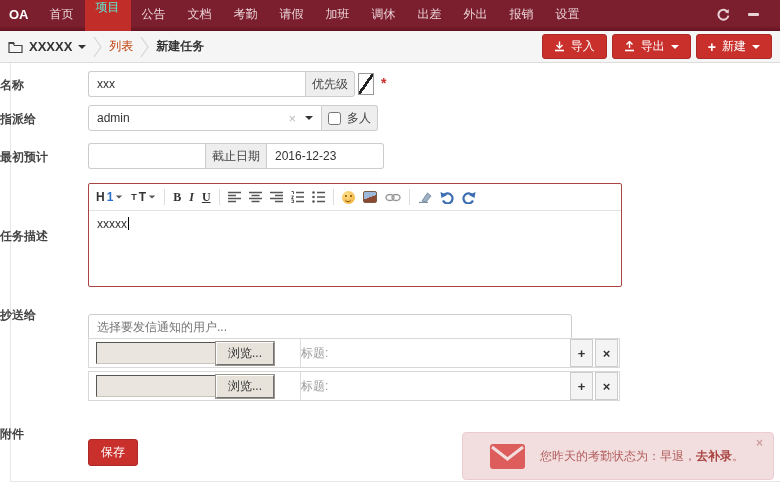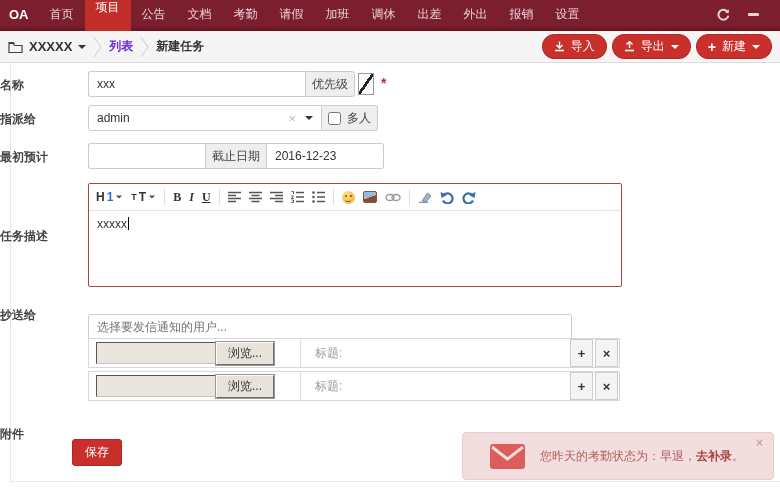--- a/index.html
+++ b/index.html
@@ -11,39 +11,39 @@
 
   
   .navbar {
     position:absolute; top:0; left:0; right:0; height:31px;
     background:linear-gradient(#7b1e2e 0%, #7b1e2e 84%, #63121f 100%);
     display:flex; align-items:stretch;
   }
   .brand { display:flex; align-items:center; padding:0 10px 3px 9px; color:#fff; font-weight:bold; font-size:13px; cursor:pointer; }
   .nav-items { display:flex; list-style:none; align-items:stretch; }
   .nav-item { display:flex; align-items:center; padding:0 11px 3px; color:#e9d2d6; cursor:pointer; }
-  .nav-item.active { background:#c12e2a; color:#ffffff; padding-bottom:16px; }
+  .nav-item.active { background:#c12e2a; color:#5eead4; padding-bottom:16px; }
   .nav-right { margin-left:auto; display:flex; align-items:center; gap:16px; padding:0 20px 3px 0; }
   .nav-ico { width:14px; height:14px; display:flex; align-items:center; justify-content:center; cursor:pointer; }
   .minus-bar { width:11px; height:3px; background:#e9d2d6; border-radius:1px; }
 
   
   .subbar {
     position:absolute; top:31px; left:0; right:0; height:32px;
     background:#f5f5f5; border-bottom:1px solid #dcdcdc;
     display:flex; align-items:center; padding:0 8px;
   }
   .crumb { display:flex; align-items:center; gap:7px; }
   .crumb-project { display:flex; align-items:center; gap:6px; font-weight:bold; font-size:13px; color:#333; cursor:pointer; }
   .caret-dn { width:0; height:0; border-left:4px solid transparent; border-right:4px solid transparent; border-top:4px solid currentColor; display:inline-block; }
-  .crumb-list { color:#6d28d9; cursor:pointer;font-weight:bold; }
+  .crumb-list { color:#c2410c; cursor:pointer; }
   .crumb-current { font-weight:bold; color:#333; }
   .sub-actions { margin-left:auto; display:flex; gap:5px; }
   .btn-red {
-    height:25px; background:#c9302c; border:1px solid #ac2925; border-radius:12px;
+    height:25px; background:#c9302c; border:1px solid #ac2925; border-radius:3px;
     color:#fff; font-size:12px; display:flex; align-items:center; gap:6px; padding:0 11px; cursor:pointer;
   }
   .btn-red .caret-dn { border-top-color:#fff; }
 
   
   .content { position:absolute; top:63px; left:0; right:0; bottom:0; background:#fff; }
   .vline { position:absolute; left:10px; top:0; bottom:8px; border-left:1px solid #e7e7e7; }
   .hline { position:absolute; left:10px; right:0; bottom:8px; border-top:1px solid #e7e7e7; }
 
   .flabel { position:absolute; left:0; width:80px; font-weight:bold; color:#444; }
@@ -88,26 +88,26 @@
   .emoji-face::before { content:""; position:absolute; left:3px; top:4px; width:2px; height:2px; background:#7a4a00; border-radius:50%; box-shadow:5px 0 0 #7a4a00; }
   .emoji-face::after { content:""; position:absolute; left:3.5px; top:7px; width:6px; height:3px; border-bottom:1.5px solid #7a4a00; border-radius:0 0 6px 6px; }
   .img-ico { width:14px; height:12px; border:1px solid #7a5a40; border-radius:2px; background:linear-gradient(160deg, #9db8d8 52%, #8a4a32 52%); }
   .ed-body { padding:6px 8px; display:flex; align-items:flex-start; cursor:text; height:75px; }
   .ed-cursor { width:1px; height:13px; background:#000; margin-left:1px; }
 
   
   .attach-row { position:absolute; left:88px; width:532px; height:30px; border:1px solid #d8d8d8; display:flex; align-items:center; background:#fff; }
   .file-wrap { margin-left:7px; width:178px; height:22px; position:relative; background:#eae6df; border:1px solid; border-color:#555 #c9c5bd #c9c5bd #555; cursor:pointer; }
   .browse-btn { position:absolute; right:-1px; top:-1px; height:23px; width:58px; background:#e7e3db; border:1px solid; border-color:#fdfdfd #6f6f6f #6f6f6f #fdfdfd; outline:1px solid #9a968e; font-size:12px; color:#333; display:flex; align-items:center; justify-content:center; cursor:pointer;margin-left:13px; }
-  .title-cell { margin-left:26px; flex:1; align-self:stretch; border-left:1px solid #ddd; display:flex; align-items:center; padding-left:14px; color:#9a9a9a; cursor:text; }
+  .title-cell { margin-left:26px; flex:1; align-self:stretch; border-left:1px solid #ddd; display:flex; align-items:center; color:#9a9a9a; cursor:text; }
   .mini-btns { display:flex; gap:2px; padding-right:1px; align-self:stretch; align-items:stretch; }
   .mini-btn { width:23px; background:#f4f4f4; border:1px solid #ccc; font-size:13px; font-weight:bold; color:#333; display:flex; align-items:center; justify-content:center; cursor:pointer; }
 
   .hint { position:absolute; left:96px; top:344px; color:#c9302c; }
-  .save-btn { position:absolute; left:72px; top:376px; width:50px; height:27px; background:#c9302c; border:1px solid #ac2925; border-radius:3px; color:#fff; font-size:12px; display:flex; align-items:center; justify-content:center; cursor:pointer; }
+  .save-btn { position:absolute; left:88px; top:376px; width:50px; height:27px; background:#c9302c; border:1px solid #ac2925; border-radius:3px; color:#fff; font-size:12px; display:flex; align-items:center; justify-content:center; cursor:pointer; }
 
   
   .toast {
     position:absolute; left:462px; top:432px; width:312px; height:48px; z-index:10;
     background:#f2dede; border:1px solid #ebccd1; border-radius:4px;
     display:flex; align-items:center;
   }
   .envelope { margin-left:27px; width:35px; height:25px; background:#dd5c5c; border-radius:3px; flex:none; }
   .toast-text { margin-left:15px; color:#b35f5f; }
   .toast-action { font-weight:bold; color:#a94442; cursor:pointer; }

